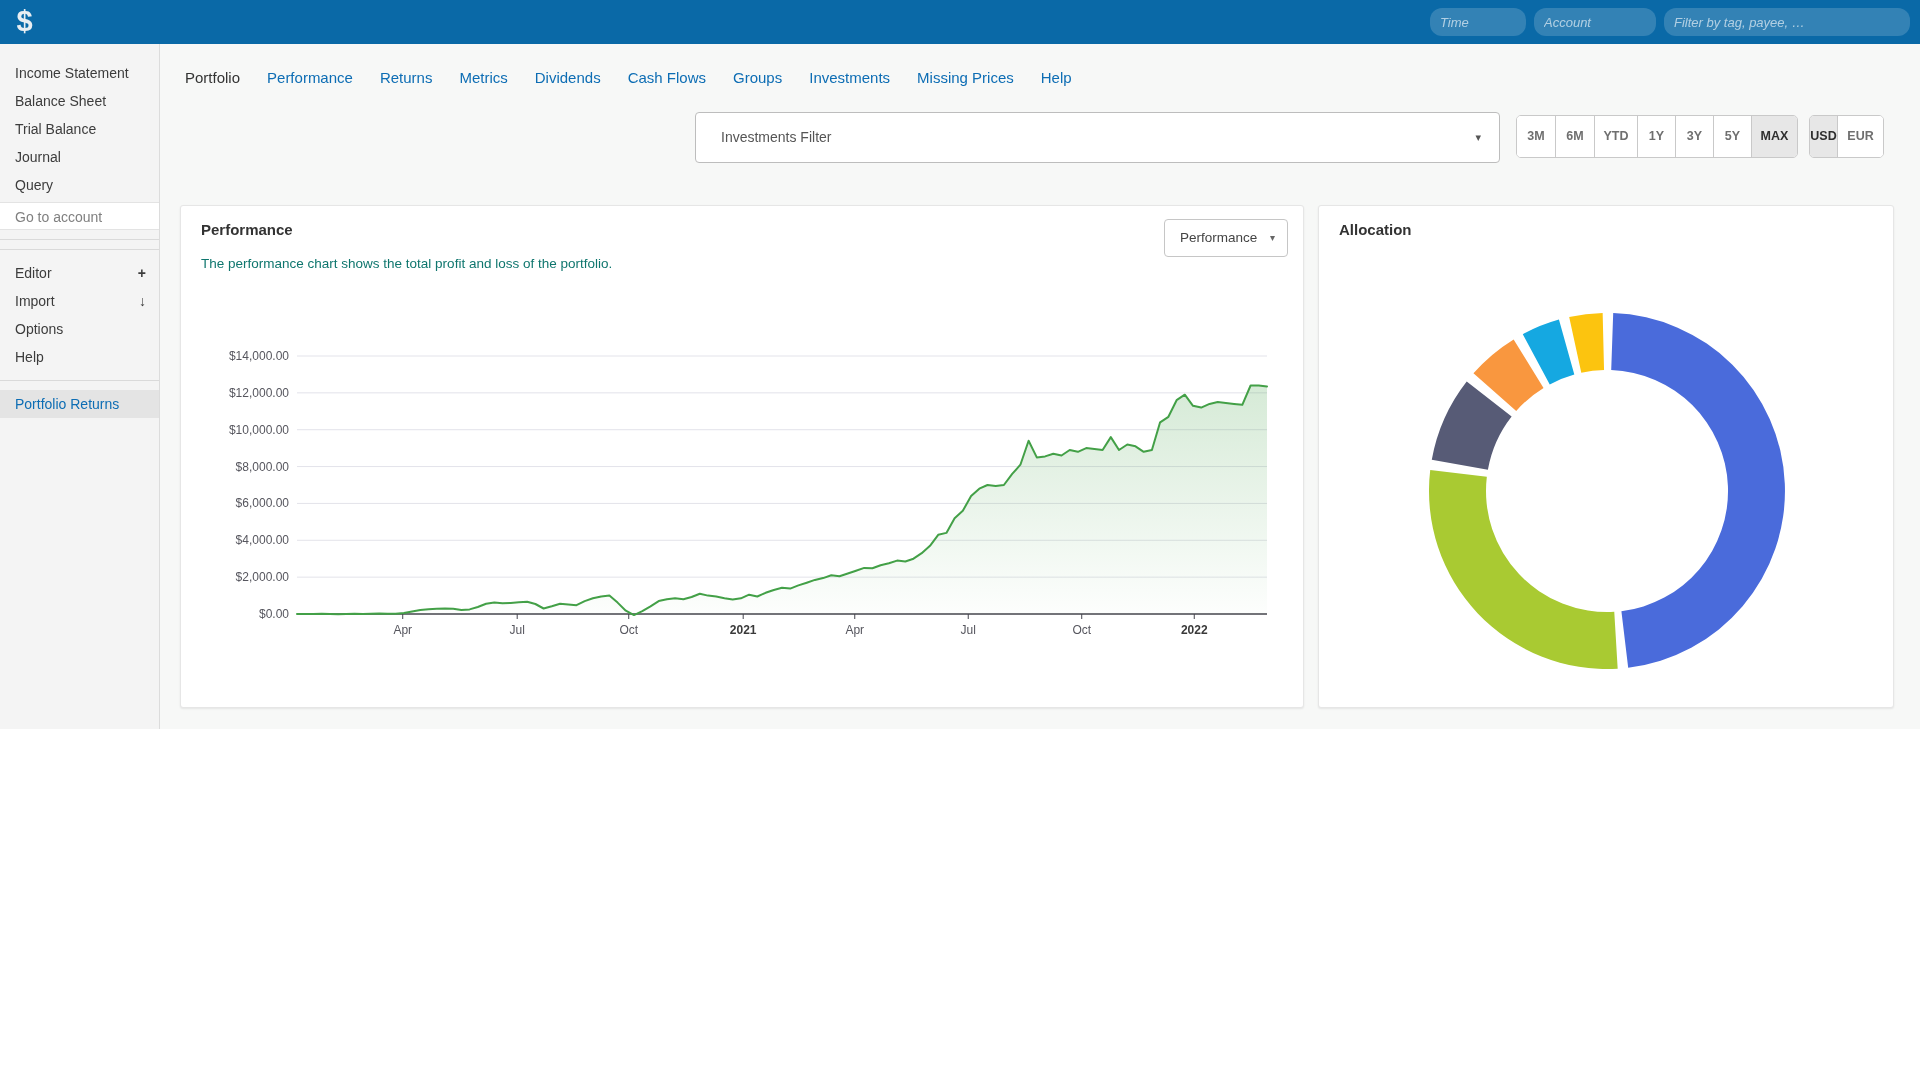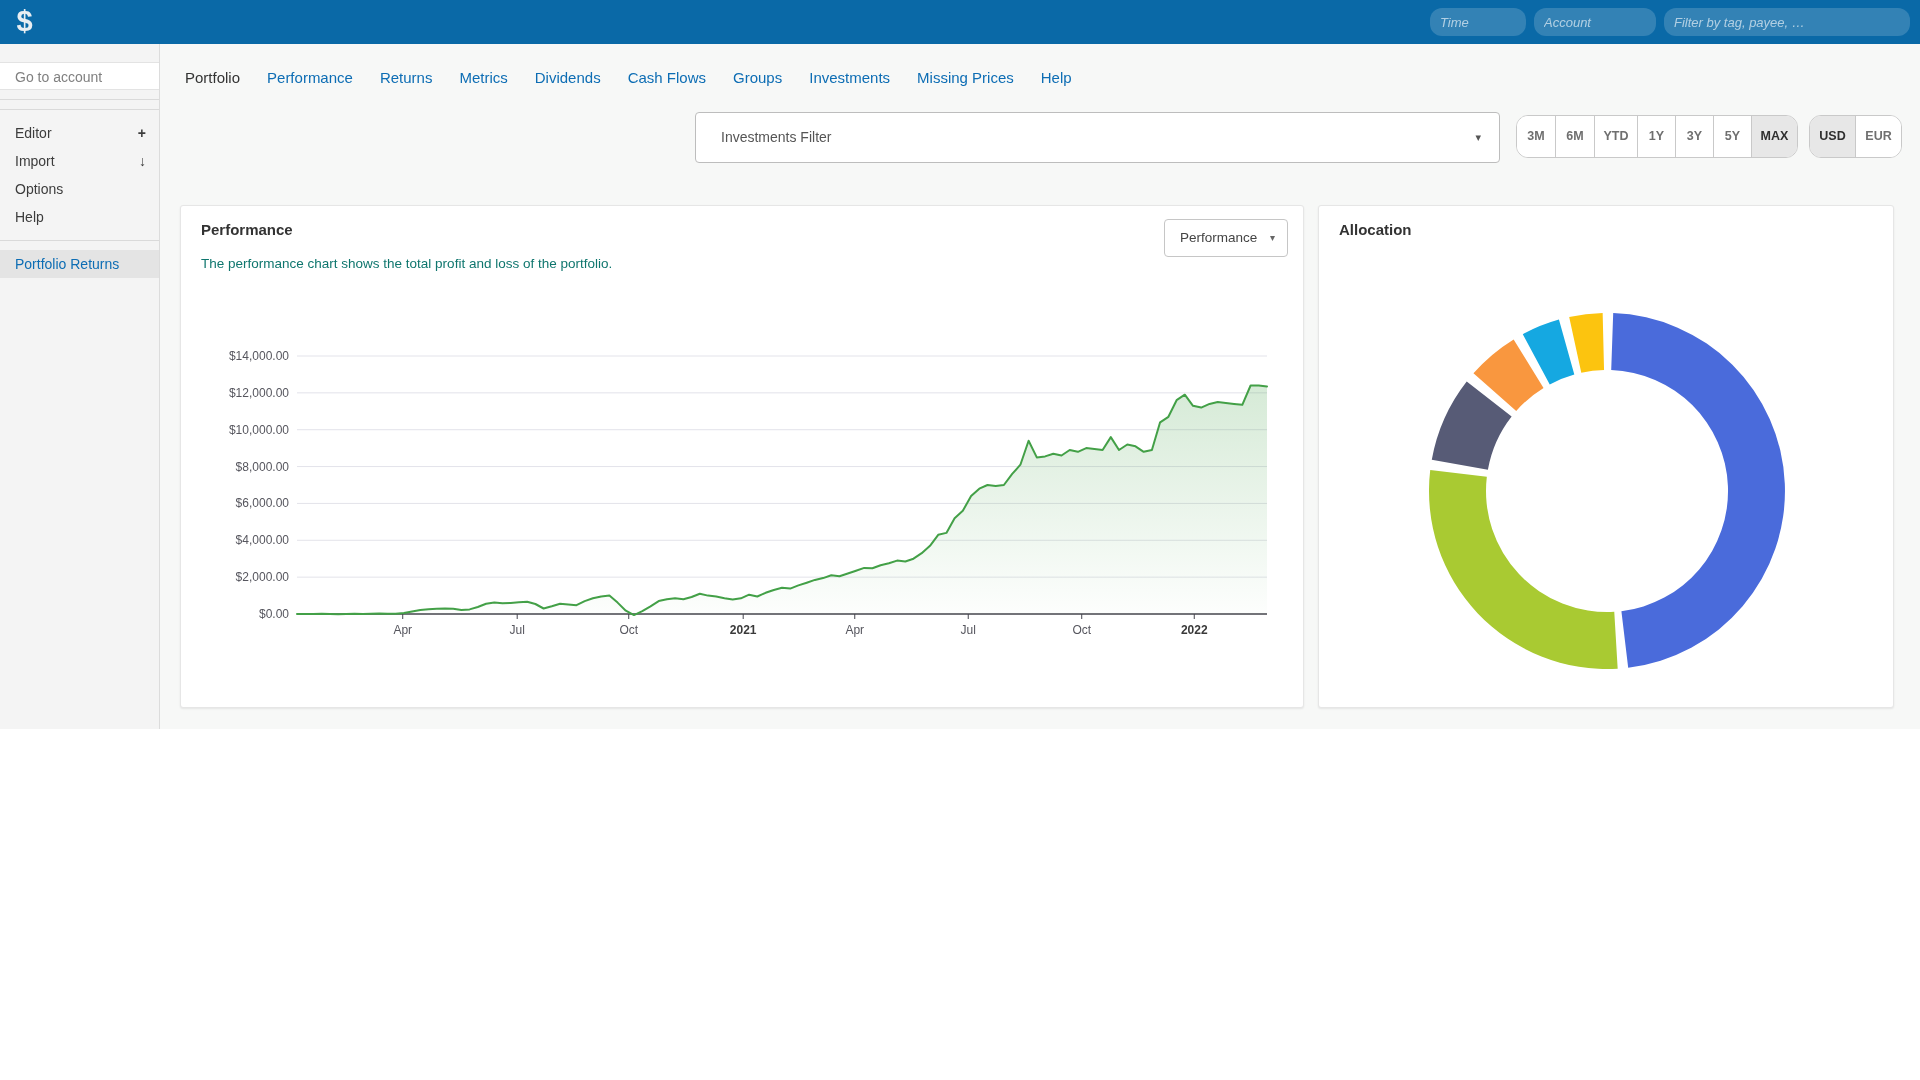--- a/index.html
+++ b/index.html
@@ -30,21 +30,21 @@
   #main { position:absolute; left:160px; top:44px; width:1760px; height:685px; background:#f7f8f7; }
   #tabs { position:absolute; left:25px; top:25px; display:flex; gap:27px; font-size:15px; font-weight:400; }
   #tabs .tab { color:#0d6db4; cursor:pointer; white-space:nowrap; }
   #tabs .tab.active { color:#333; cursor:default; }
 
   #inv-filter { position:absolute; left:535px; top:68px; width:805px; height:51px; background:#fff; border:1px solid #bdbdbd;
                 border-radius:4px; cursor:pointer; }
   #inv-filter .ph { position:absolute; left:25px; top:0; line-height:49px; font-size:14px; color:#555; }
   #inv-filter .caret { position:absolute; right:18px; top:0; line-height:49px; font-size:11px; color:#555; }
 
-  .btn-group { position:absolute; top:71px; height:43px; display:flex; border:1px solid #c9c9c9; border-radius:12px; overflow:hidden; background:#fff; }
+  .btn-group { position:absolute; top:71px; height:43px; display:flex; border:1px solid #c9c9c9; border-radius:5px; overflow:hidden; background:#fff; }
   #ranges { left:1356px; }
   #currencies { left:1649px; }
   .tbtn { height:41px; line-height:41px; text-align:center; font-size:12.5px; font-weight:700; color:#6f6f6f;
           background:#fff; border:none; border-right:1px solid #c9c9c9; cursor:pointer; font-family:"Liberation Sans", sans-serif; }
   .btn-group .tbtn:last-child { border-right:none; }
   .tbtn.active { background:#e7e7e7; color:#2f2f2f; }
 
   .card { position:absolute; top:161px; background:#fff; border:1px solid #e6e6e6; border-radius:3px; box-shadow:0 1px 2px rgba(0,0,0,0.08); }
   #card-perf { left:20px; width:1124px; height:503px; }
   #card-alloc { left:1158px; width:576px; height:503px;padding-left:36px; }
@@ -67,20 +67,27 @@
 <div id="header">
   <svg id="logo" viewBox="0 0 32 32">
     <text x="16" y="26" text-anchor="middle" font-size="30" font-weight="bold" fill="#e9eef2" font-family="DejaVu Sans, sans-serif">$</text>
   </svg>
   <input id="f-time" class="hfilter" placeholder="Time" style="">
   <input id="f-account" class="hfilter" placeholder="Account" style="">
   <input id="f-tag" class="hfilter" placeholder="Filter by tag, payee, …" style="">
 </div>
 
 <div id="sidebar">
+  <div id="sb-main">
+      <div class="sb-item">Income Statement</div>
+      <div class="sb-item">Balance Sheet</div>
+      <div class="sb-item">Trial Balance</div>
+      <div class="sb-item">Journal</div>
+      <div class="sb-item">Query</div>
+    </div>
   <div class="sb-item" id="sb-goto">Go to account</div>
   <div class="sb-divider"></div>
   <div class="sb-divider"></div>
   <div id="sb-tools">
       <div class="sb-item">Editor<span class="badge">+</span></div>
       <div class="sb-item">Import<span class="badge">↓</span></div>
       <div class="sb-item">Options</div>
       <div class="sb-item">Help</div>
     </div>
   <div class="sb-divider"></div>
@@ -111,21 +118,21 @@
   <div id="ranges" class="btn-group">
       <button class="tbtn" style="width: 39px;">3M</button>
       <button class="tbtn" style="width: 39px;">6M</button>
       <button class="tbtn" style="width: 43px;">YTD</button>
       <button class="tbtn" style="width: 38px;">1Y</button>
       <button class="tbtn" style="width: 38px;">3Y</button>
       <button class="tbtn" style="width: 38px;">5Y</button>
       <button class="tbtn active" style="width: 45px;">MAX</button>
     </div>
   <div id="currencies" class="btn-group">
-      <button class="tbtn active" style="width: 46px;">USD</button>
+      <button class="tbtn active" style="width: 28px;">USD</button>
       <button class="tbtn" style="width: 45px;">EUR</button>
     </div>
 
   <div id="card-perf" class="card">
     <div class="card-title">Performance</div>
     <div class="card-desc">The performance chart shows the total profit and loss of the portfolio.</div>
     <div id="perf-select">
       <span class="val">Performance</span>
       <span class="caret">▾</span>
     </div>

